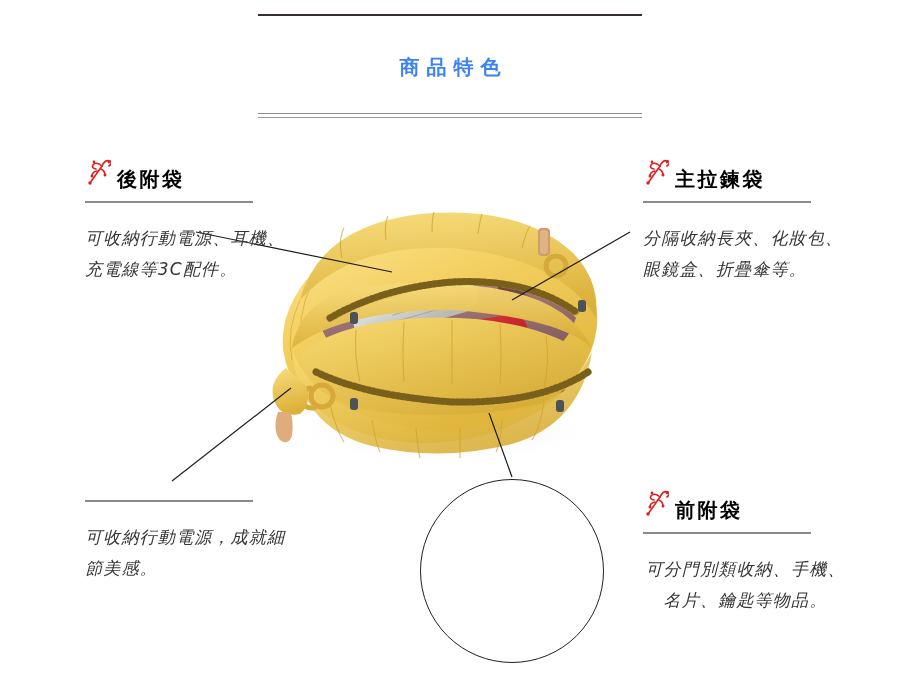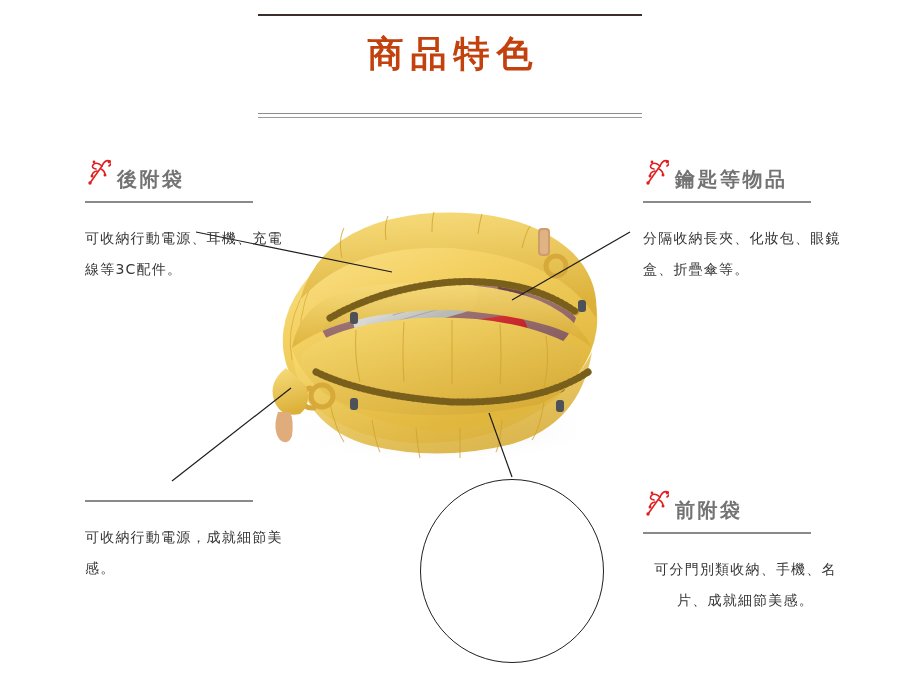--- a/index.html
+++ b/index.html
@@ -31,28 +31,28 @@
   .rule-top {
     position: absolute;
     left: 0; top: 0;
     width: 384px;
     height: 2px;
     background: #3a2f2c;
   }
   .page-title {
     position: absolute;
     left: 0;
-    top: 23px;
+    top: 36px;
     width: 384px;
     text-align: center;
-    font-size: 36px;
+    font-size: 20px;
     line-height: 34px;
     letter-spacing: 7px;
     text-indent: 7px;
-    color: #c2410c;
+    color: #3b82f6;
     font-weight: 700;
     font-family: "DejaVu Sans", "Liberation Sans", sans-serif;
     white-space: nowrap;
   }
   .rule-bottom-outer {
     position: absolute;
     left: 0; top: 99px;
     width: 384px;
     height: 1px;
     background: #8d8d8d;
@@ -82,40 +82,41 @@
     left: 20px;
     top: -2px;
     width: 26px;
     height: 28px;
     display: block;
   }
   .feature-title {
     font-size: 20px;
     line-height: 26px;
     letter-spacing: 2.5px;
-    color: #737373;
+    color: #000000;
     font-weight: 600;
     margin-left: 30px;
     white-space: nowrap;
   }
   .feature-underline {
     margin-top: 9px;
     margin-left: 0px;
     width: 168px;
     height: 2px;
     background: #8a8a8a;
   }
   .feature-body {
     margin-top: 20px;
-    font-size: 14px;
+    font-size: 17px;
     line-height: 31px;
     letter-spacing: 1.2px;
     color: #353535;
     width: 205px;
     word-break: break-all;
+    font-style: italic;
   }
 
   
   #feat-back   { left: 65px;  top: 160px; }
   #feat-main   { left: 623px; top: 160px; }
   #feat-strap  { left: 65px;  top: 491px; }
   #feat-front  { left: 623px; top: 491px; text-align: center; }
 
   #feat-back  .feature-underline,
   #feat-strap .feature-underline { margin-left: 20px; }
@@ -396,21 +397,21 @@
           <path d="M16 11 q4 2 4 6"></path>
         </g>
         <g fill="#e02020">
           <circle cx="5" cy="25" r="1.7"></circle>
           <circle cx="7" cy="18" r="1.5"></circle>
           <circle cx="20" cy="17" r="1.5"></circle>
           <circle cx="9" cy="4" r="1.4"></circle>
           <circle cx="24" cy="4" r="1.4"></circle>
         </g>
       </svg>
-      <span class="feature-title">鑰匙等物品</span>
+      <span class="feature-title">主拉鍊袋</span>
     </div>
     <div class="feature-underline"></div>
     <p class="feature-body">分隔收納長夾、化妝包、眼鏡盒、折疊傘等。</p>
   </div>
 
   <div class="feature" id="feat-strap">
     <div class="feature-underline"></div>
     <p class="feature-body">可收納行動電源，成就細節美感。</p>
   </div>
 
@@ -428,16 +429,16 @@
           <circle cx="5" cy="25" r="1.7"></circle>
           <circle cx="7" cy="18" r="1.5"></circle>
           <circle cx="20" cy="17" r="1.5"></circle>
           <circle cx="9" cy="4" r="1.4"></circle>
           <circle cx="24" cy="4" r="1.4"></circle>
         </g>
       </svg>
       <span class="feature-title">前附袋</span>
     </div>
     <div class="feature-underline"></div>
-    <p class="feature-body">可分門別類收納、手機、名片、成就細節美感。</p>
+    <p class="feature-body">可分門別類收納、手機、名片、鑰匙等物品。</p>
   </div>
 
 </div>
 
 </body></html>

